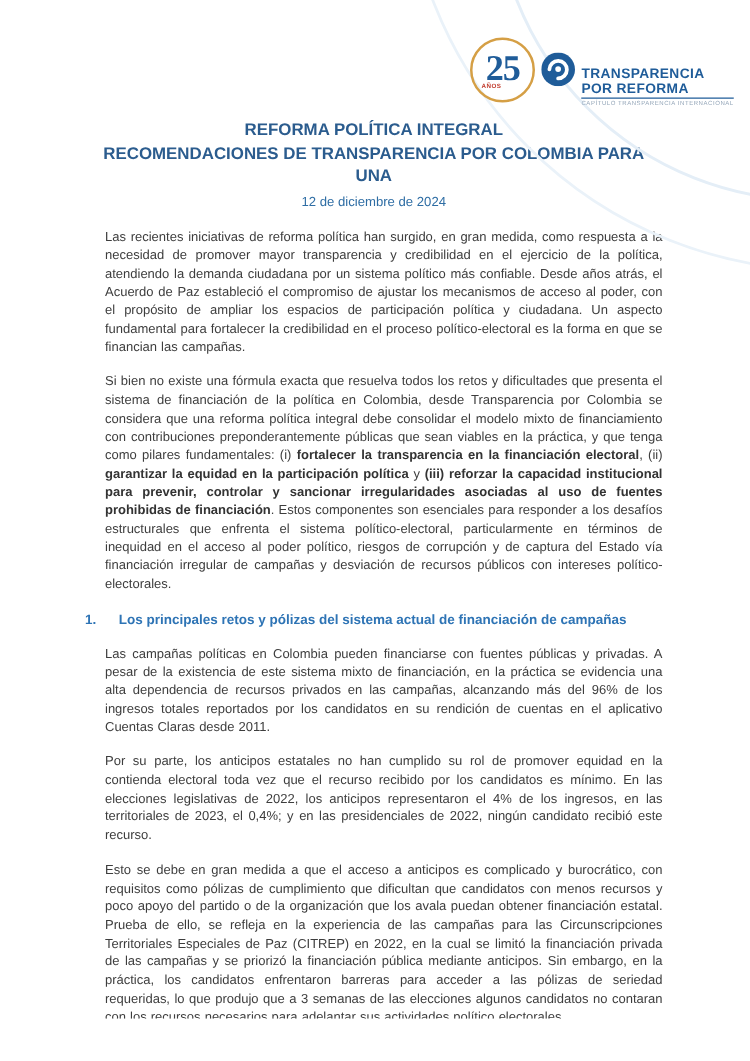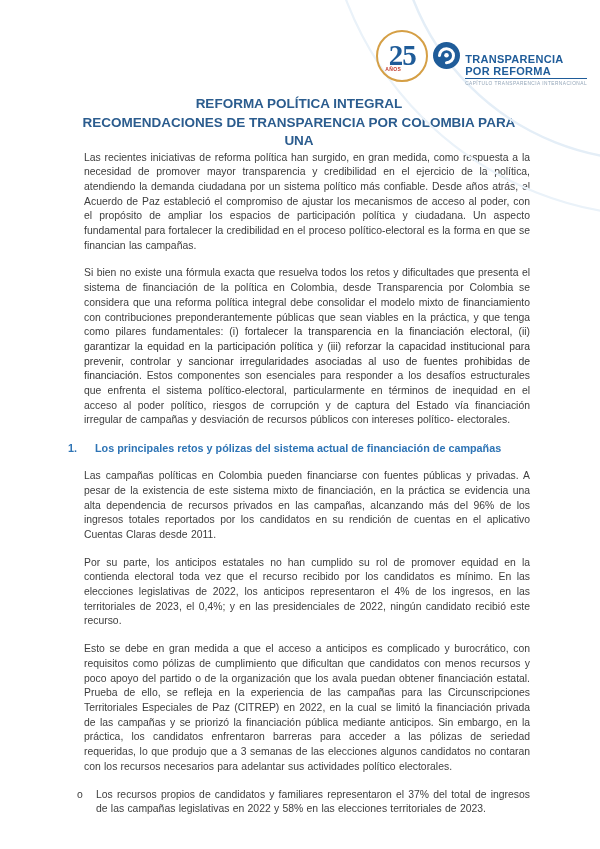--- a/index.html
+++ b/index.html
@@ -23,21 +23,21 @@
   .orgname{color:#1F5C99;font-weight:bold;font-size:11px;line-height:12px;letter-spacing:.3px;}
   .orgline2{border-bottom:1.5px solid #1F5C99;padding-bottom:1px;display:inline-block;}
   .orgsub{font-size:4.8px;color:#93A5B8;margin-top:2px;letter-spacing:.45px;white-space:nowrap;}
 
   
   .content{padding:95px 70px 0 68px;}
   .title{font-size:13.5px;font-weight:bold;color:#2B5C8E;text-align:center;line-height:18.5px;}
   .docdate{font-size:10.5px;color:#2E6DA4;text-align:center;margin-top:5px;margin-bottom:16px;}
   .para{font-size:10.4px;color:#3D3D3D;line-height:14.7px;text-align:justify;
         margin:0 0 13px 16px;word-spacing:.4px;}
-  .para .b{font-weight:normal;color:#333333;}
+  .para .b{font-weight:bold;color:#333333;}
   .secheading{display:flex;color:#2E74B5;font-size:10.8px;font-weight:bold;
               margin:3px 0 14px 0;line-height:14px;}
   .secnum{width:27px;flex:none;}
   .bullet{display:flex;padding-left:9px;margin:0 0 13px 0;}
   .bmark{width:19px;flex:none;font-size:10.4px;color:#3D3D3D;line-height:14.7px;}
   .btext{flex:1;font-size:10.4px;color:#3D3D3D;line-height:14.7px;text-align:justify;
          word-spacing:.4px;}
 </style>
 </head>
 <body>
@@ -66,20 +66,21 @@
     </div>
   </div>
 
   <div class="content">
 
     <div class="title">
         <div>REFORMA POLÍTICA INTEGRAL</div>
         <div>RECOMENDACIONES DE TRANSPARENCIA POR COLOMBIA PARA UNA</div>
       </div>
 
+    <div class="docdate">12 de diciembre de 2024</div>
 
     <p class="para">Las recientes iniciativas de reforma política han surgido, en gran medida, como respuesta a la necesidad de promover mayor transparencia y credibilidad en el ejercicio de la política, atendiendo la demanda ciudadana por un sistema político más confiable. Desde años atrás, el Acuerdo de Paz estableció el compromiso de ajustar los mecanismos de acceso al poder, con el propósito de ampliar los espacios de participación política y ciudadana. Un aspecto fundamental para fortalecer la credibilidad en el proceso político-electoral es la forma en que se financian las campañas.</p>
 
     <p class="para"><span>Si bien no existe una fórmula exacta que resuelva todos los retos y dificultades que presenta el sistema de financiación de la política en Colombia, desde Transparencia por Colombia se considera que una reforma política integral debe consolidar el modelo mixto de financiamiento con contribuciones preponderantemente públicas que sean viables en la práctica, y que tenga como pilares fundamentales: (i) </span><span class="b">fortalecer la transparencia en la financiación electoral</span><span>, (ii) </span><span class="b">garantizar la equidad en la participación política</span><span> y </span><span class="b">(iii) reforzar la capacidad institucional para prevenir, controlar y sancionar irregularidades asociadas al uso de fuentes prohibidas de financiación</span><span>. Estos componentes son esenciales para responder a los desafíos estructurales que enfrenta el sistema político-electoral, particularmente en términos de inequidad en el acceso al poder político, riesgos de corrupción y de captura del Estado vía financiación irregular de campañas y desviación de recursos públicos con intereses político- electorales.</span></p>
 
     <div class="secheading">
       <span class="secnum">1.</span>
       <span>Los principales retos y pólizas del sistema actual de financiación de campañas</span>
     </div>
 

